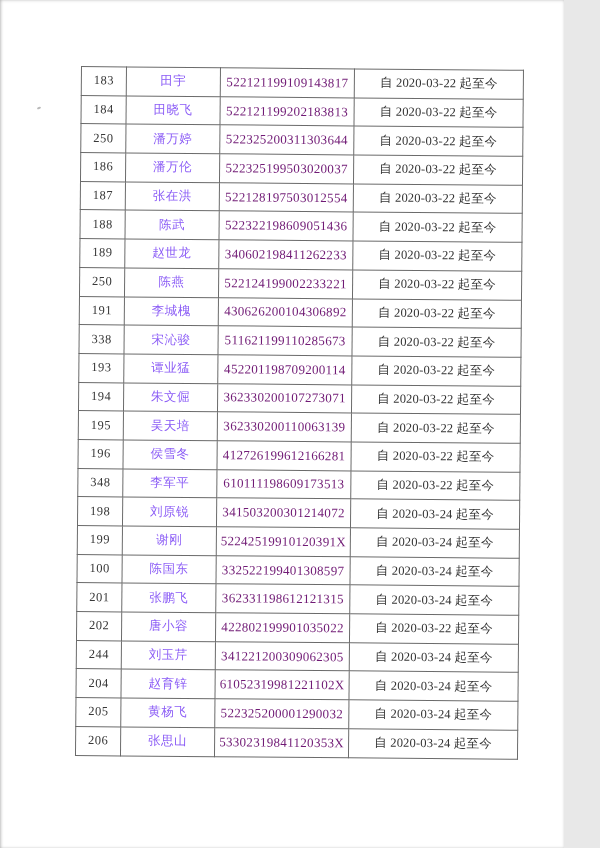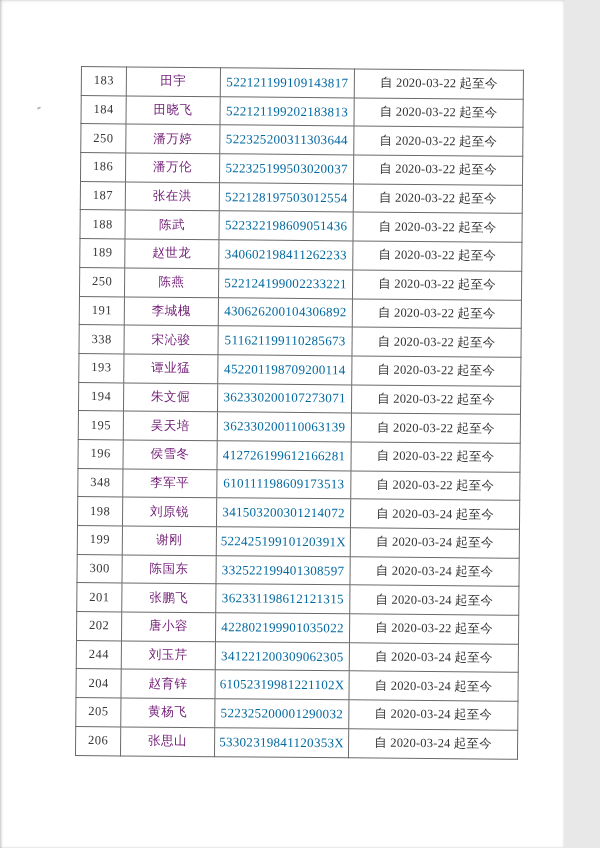--- a/index.html
+++ b/index.html
@@ -53,26 +53,26 @@
     white-space: nowrap;
   }
   td.cell-num {
     font-size: 12.5px;
     letter-spacing: 0.4px;
     color: #383838;
   }
   td.cell-name {
     font-size: 12.5px;
     letter-spacing: 0.5px;
-    color: #701a75;
+    color: #8b5cf6;
   }
   td.cell-id {
     font-size: 13px;
     letter-spacing: 0.3px;
-    color: #0369a1;
+    color: #701a75;
   }
   td.cell-period {
     font-size: 12.5px;
     letter-spacing: 0.2px;
     color: #343434;
   }
 </style>
 </head>
 <body>
 
@@ -200,21 +200,21 @@
   </tr>
 
   <tr>
     <td class="cell-num">199</td>
     <td class="cell-name">谢刚</td>
     <td class="cell-id">52242519910120391X</td>
     <td class="cell-period">自 2020-03-24 起至今</td>
   </tr>
 
   <tr>
-    <td class="cell-num">300</td>
+    <td class="cell-num">100</td>
     <td class="cell-name">陈国东</td>
     <td class="cell-id">332522199401308597</td>
     <td class="cell-period">自 2020-03-24 起至今</td>
   </tr>
 
   <tr>
     <td class="cell-num">201</td>
     <td class="cell-name">张鹏飞</td>
     <td class="cell-id">362331198612121315</td>
     <td class="cell-period">自 2020-03-24 起至今</td>

